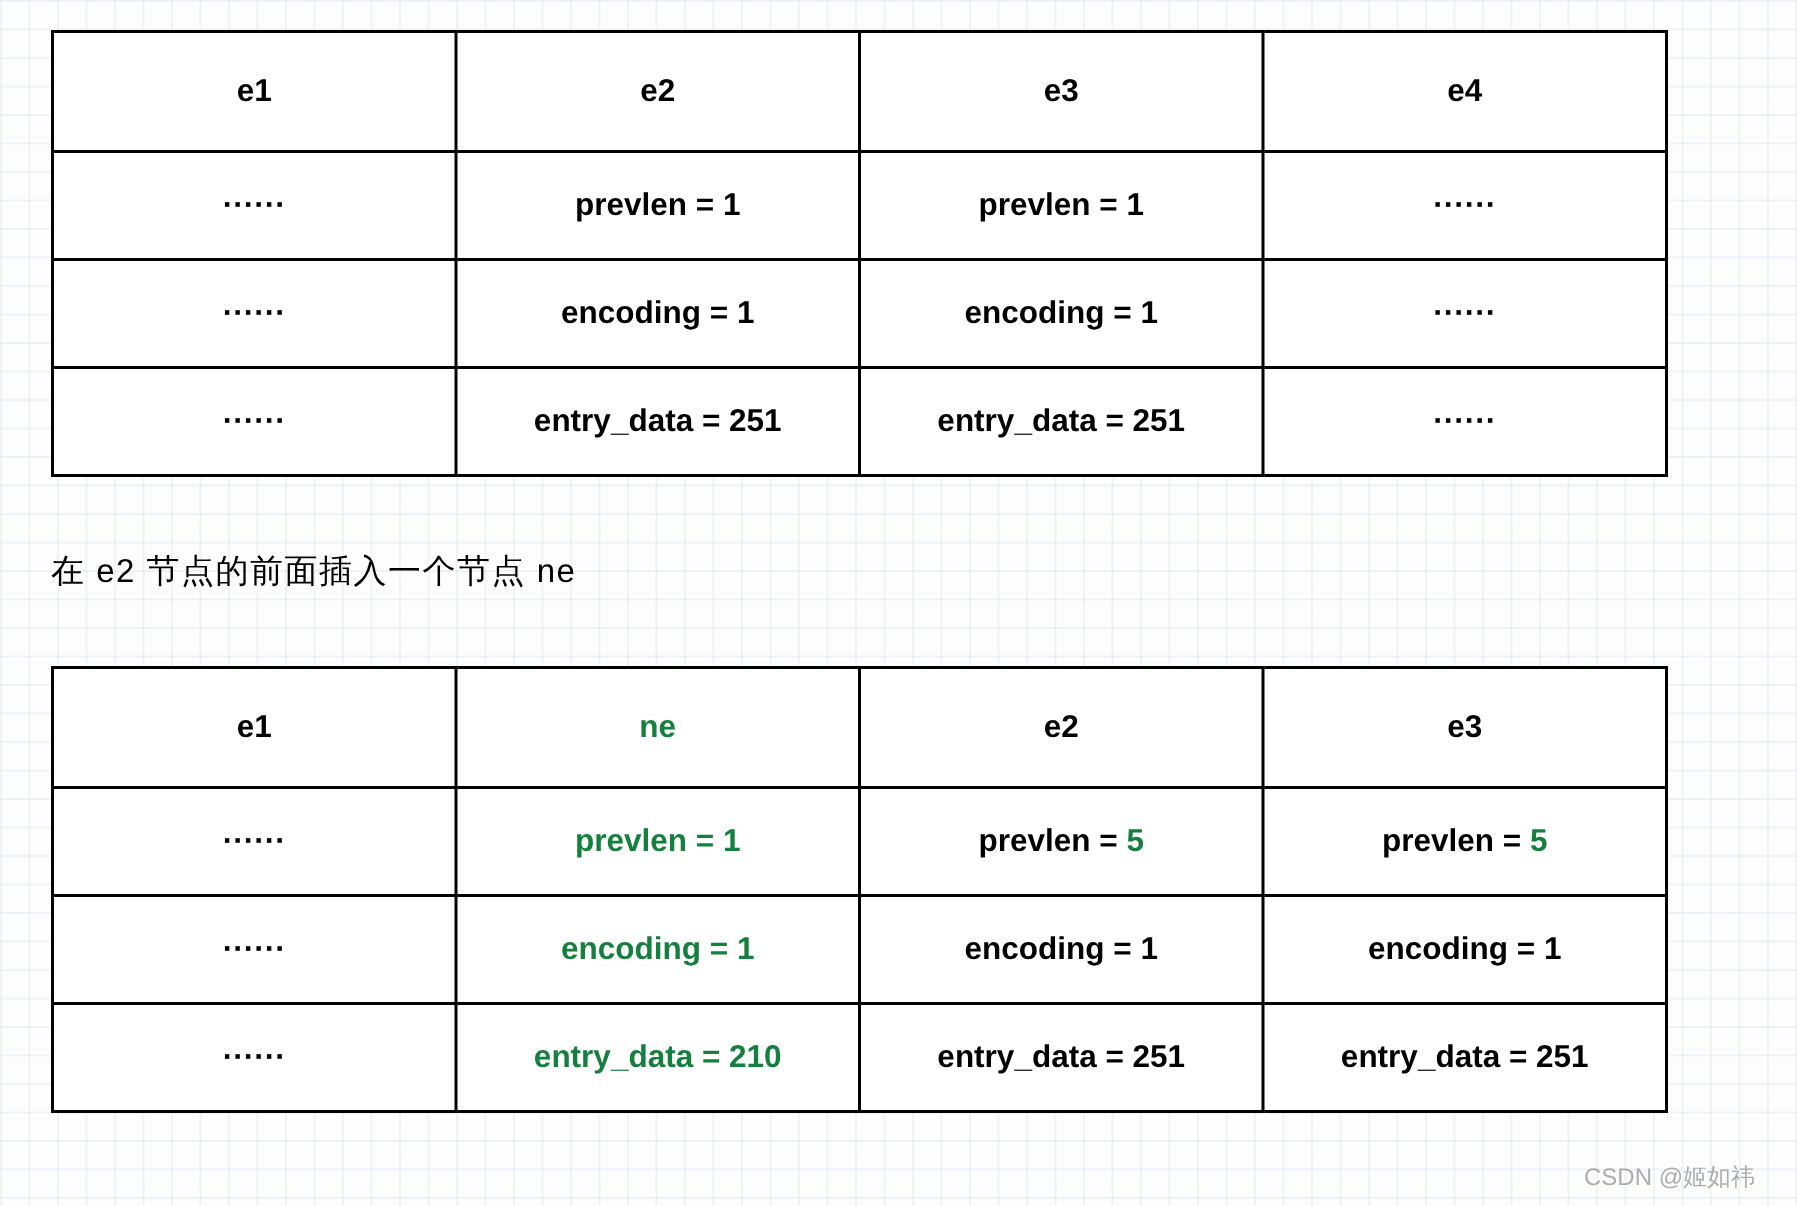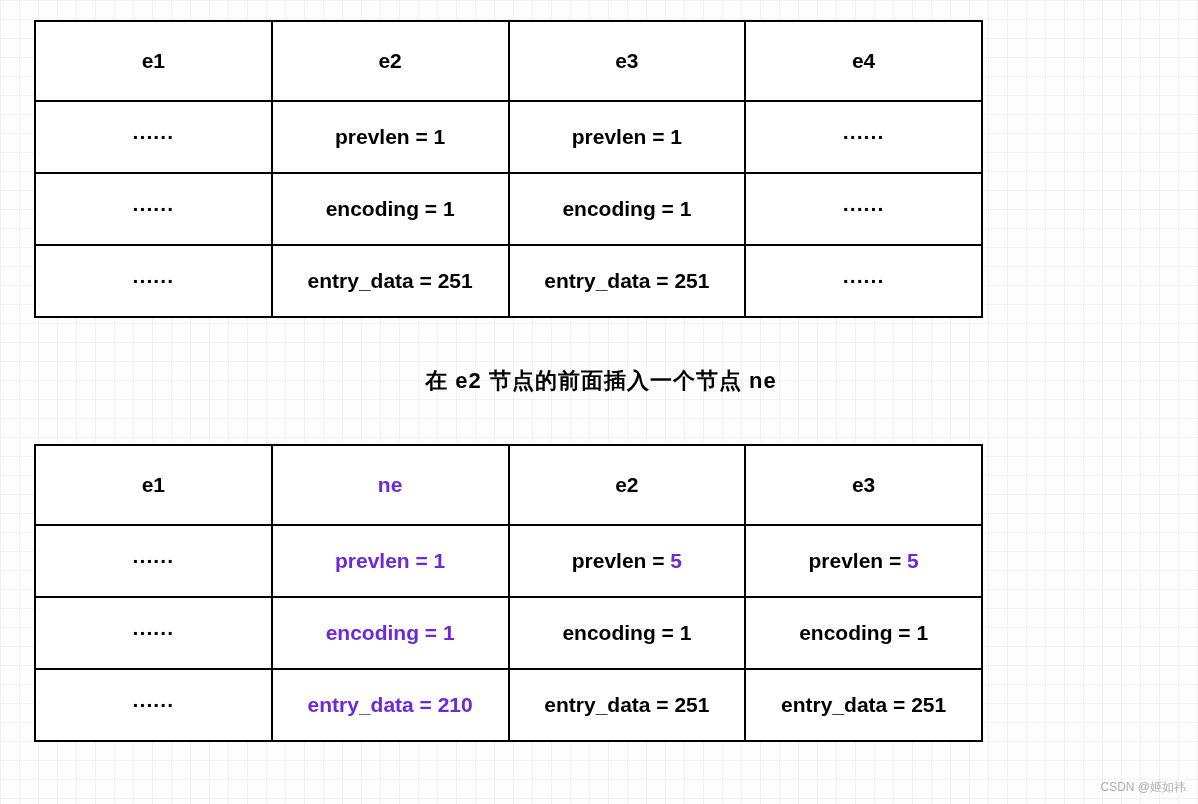--- a/index.html
+++ b/index.html
@@ -11,53 +11,53 @@
       linear-gradient(to bottom, rgba(200,210,225,0.25) 1px, transparent 1px);
     background-size: 19px 19px;
     width: 1198px;
     height: 804px;
     position: relative;
     padding: 20px 30px 20px 34px;
     color: #000;
   }
   .tbl {
     border-collapse: collapse;
-    width: 949px;
+    width: 1078px;
     table-layout: fixed;
     background: #fff;
   }
   .tbl td, .tbl th {
     border: 2px solid #000;
     text-align: center;
     vertical-align: middle;
     font-weight: bold;
     font-size: 21px;
     height: 72px;
     padding: 0 6px;
   }
   .tbl th { height: 80px; font-size: 21px; border-radius: 15px; }
   .tbl tr:first-child th:first-child { border-top-left-radius: 26px; }
   .tbl tr:first-child th:last-child  { border-top-right-radius: 26px; }
   .tbl tr:last-child  td:first-child { border-bottom-left-radius: 26px; }
   .tbl tr:last-child  td:last-child  { border-bottom-right-radius: 26px; }
 
   .caption {
-    text-align: center;
-    font-weight: bold;
+    text-align: left;
+    font-weight: normal;
     font-size: 22px;
     margin: 48px 0 48px 0;
     letter-spacing: 1px;
   }
-  .blue { color: #6d28d9; }
+  .blue { color: #15803d; }
   .watermark {
     position: absolute;
-    right: 12px;
+    right: 28px;
     bottom: 8px;
     font-family: sans-serif;
-    font-size: 12px;
+    font-size: 16px;
     color: rgba(120,120,120,0.6);
     font-weight: normal;
   }
   .eq { white-space: nowrap; }
 </style>
 </head>
 <body>
 
 <table class="tbl">
   <tbody>

